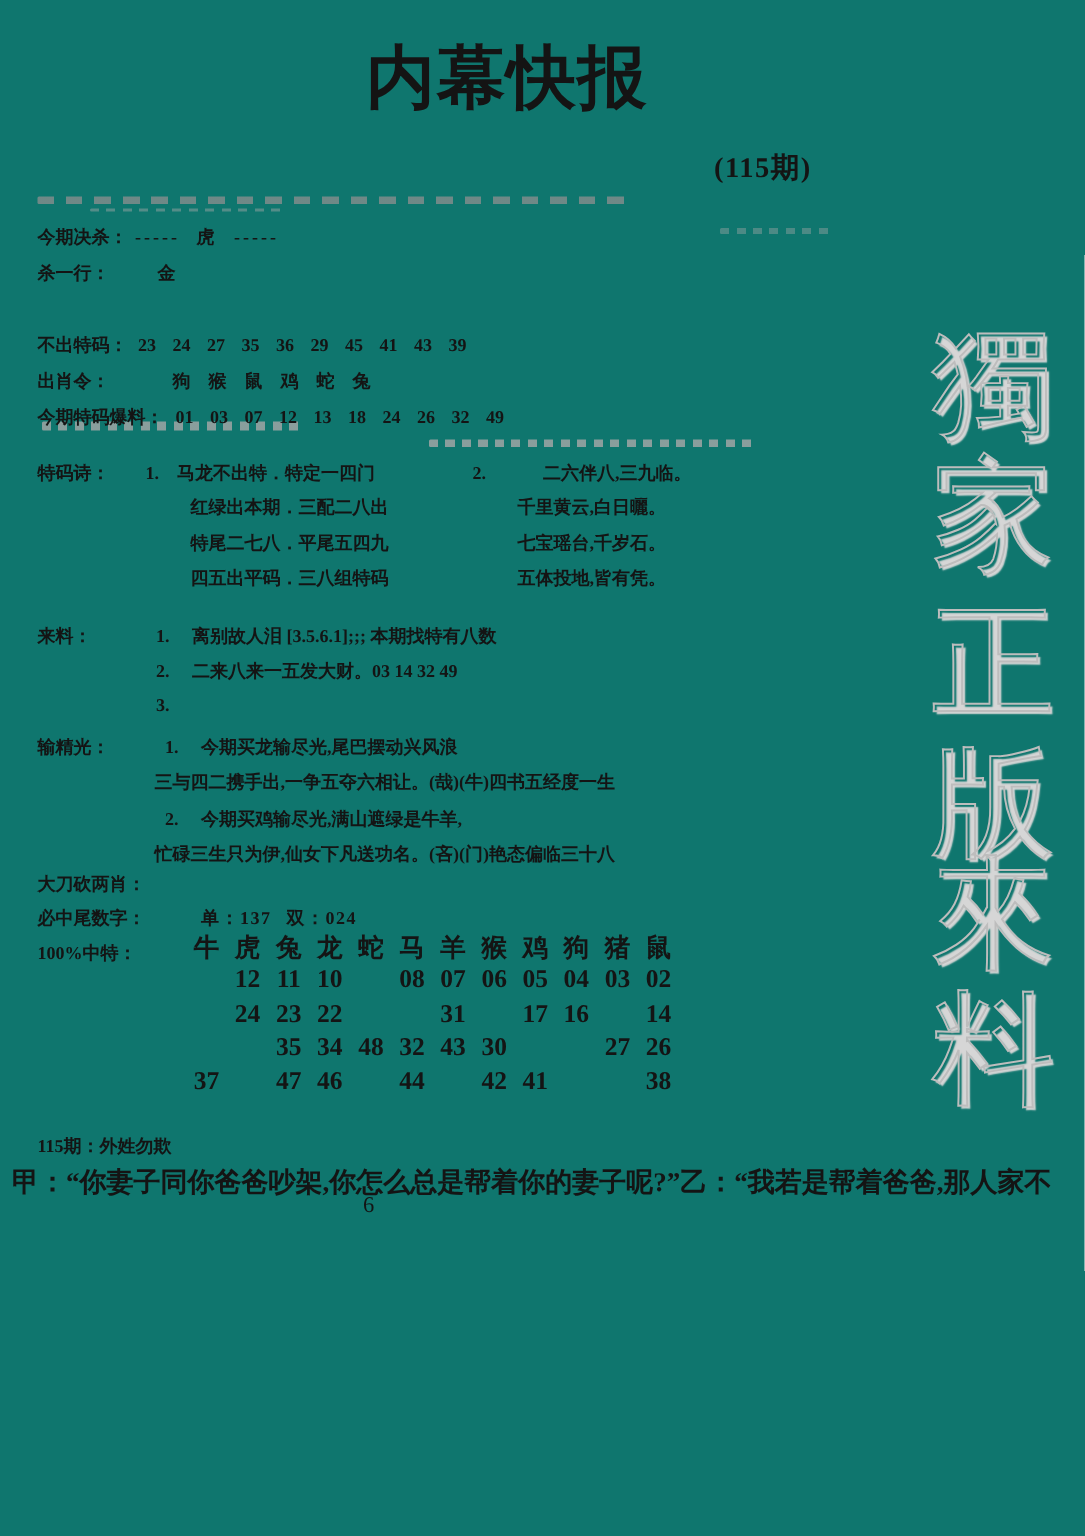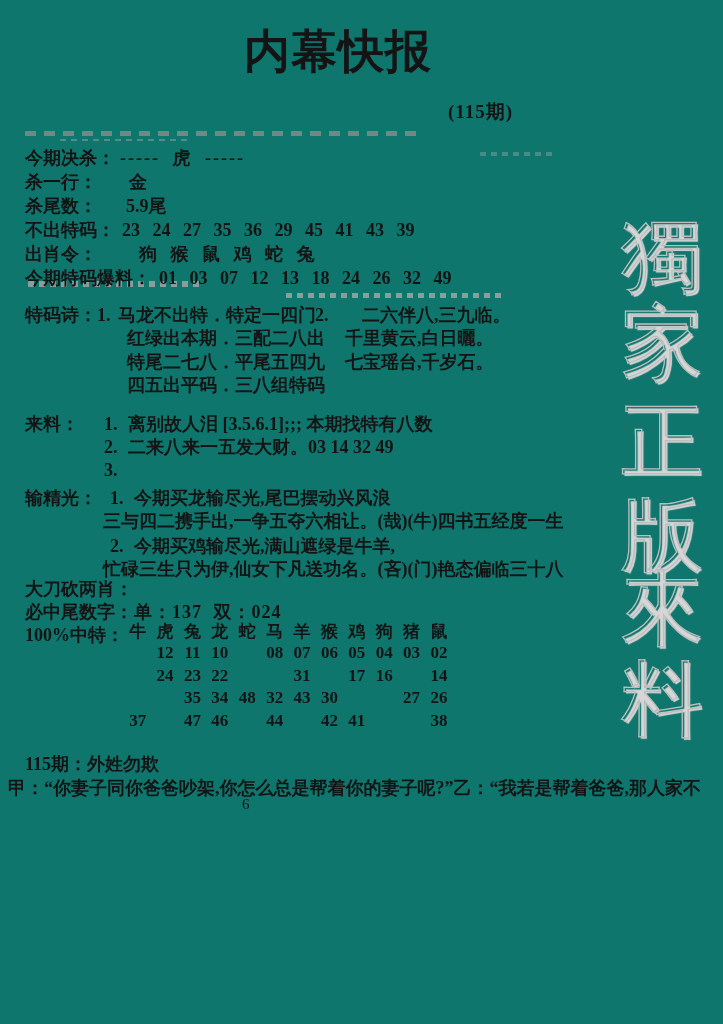--- a/index.html
+++ b/index.html
@@ -3,24 +3,24 @@
 <meta charset="utf-8">
 <style>
   html,body { margin:0; padding:0; background:#e8e8e8; }
   .page {
     position:relative; width:723px; height:1024px; margin:0 auto;
     background:#0f766e; overflow:hidden;
     font-family:"Liberation Serif","DejaVu Serif",serif;
     color:#141414; font-weight:700;
   }
   .abs { position:absolute; white-space:nowrap; }
-  .t   { font-size:18px; line-height:23px; }
+  .t   { font-size:12px; line-height:23px; }
   .t18 { font-size:18px; line-height:24px; }
   .title { font-size:46px; line-height:50px; letter-spacing:1px; }
-  .issue { font-size:19px; letter-spacing:1px; }
+  .issue { font-size:19px; letter-spacing:1px;margin-left:28px; }
   .ws8 { word-spacing:8px; }
   .ws9 { word-spacing:9px; }
   .dashes { letter-spacing:2px; word-spacing:6px; }
   .smudge {
     position:absolute;
     background:repeating-linear-gradient(90deg,#8f8f8f 0 11px, rgba(0,0,0,0) 11px 19px);
     opacity:.75; border-radius:1px;
   }
   .smudge.light {
     background:repeating-linear-gradient(90deg,#a8a8a8 0 6px, rgba(0,0,0,0) 6px 11px);
@@ -54,43 +54,41 @@
   <div class="smudge light" style="left:480px; top:152px; width:76px; height:4px; opacity:.4;"></div>
   <div class="smudge light" style="left:28px; top:281px; width:176px; height:6px;"></div>
   <div class="smudge light" style="left:286px; top:293px; width:218px; height:5px;"></div>
 
   <div class="abs t" style="left:25px; top:147px;">
     <span>今期决杀：</span><span class="dashes" style="margin-left:5px;">----- 虎 -----</span>
   </div>
   <div class="abs t" style="left:25px; top:171px;">
     <span>杀一行：</span><span style="margin-left:32px;">金</span>
   </div>
-  <div class="abs t" style="left:25px; top:195px;">
-    <span>杀尾数：</span><span style="margin-left:29px;">5.9尾</span>
-  </div>
   <div class="abs t" style="left:25px; top:219px;">
     <span>不出特码：</span><span class="ws8" style="margin-left:7px;">23 24 27 35 36 29 45 41 43 39</span>
   </div>
   <div class="abs t" style="left:25px; top:243px;">
     <span>出肖令：</span><span class="ws9" style="margin-left:42px;text-align:right;">狗 猴 鼠 鸡 蛇 兔</span>
   </div>
   <div class="abs t" style="left:25px; top:267px;">
     <span>今期特码爆料：</span><span class="ws8" style="margin-left:8px;">01 03 07 12 13 18 24 26 32 49</span>
   </div>
 
   <div class="abs t" style="left:25px;  top:304px;">特码诗：</div>
   <div class="abs t" style="left:97px;  top:304px;">1.</div>
   <div class="abs t" style="left:118px; top:304px;">马龙不出特．特定一四门</div>
   <div class="abs t" style="left:127px; top:327px;">红绿出本期．三配二八出</div>
   <div class="abs t" style="left:127px; top:351px;">特尾二七八．平尾五四九</div>
   <div class="abs t" style="left:127px; top:374px;">四五出平码．三八组特码</div>
   <div class="abs t" style="left:315px; top:304px;">2.</div>
   <div class="abs t" style="left:362px; top:304px;">二六伴八,三九临。</div>
   <div class="abs t" style="left:345px; top:327px;">千里黄云,白日曬。</div>
   <div class="abs t" style="left:345px; top:351px;">七宝瑶台,千岁石。</div>
+  <div class="abs t" style="left:345px; top:374px;">五体投地,皆有凭。</div>
 
   <div class="abs t" style="left:25px;  top:413px;">来料：</div>
   <div class="abs t" style="left:104px; top:413px;">1.</div>
   <div class="abs t" style="left:128px; top:413px;">离别故人泪 [3.5.6.1];;; 本期找特有八数</div>
   <div class="abs t" style="left:104px; top:436px;">2.</div>
   <div class="abs t" style="left:128px; top:436px;">二来八来一五发大财。03 14 32 49</div>
   <div class="abs t" style="left:104px; top:459px;">3.</div>
 
   <div class="abs t" style="left:25px;  top:487px;">输精光：</div>
   <div class="abs t" style="left:110px; top:487px;">1.</div>

